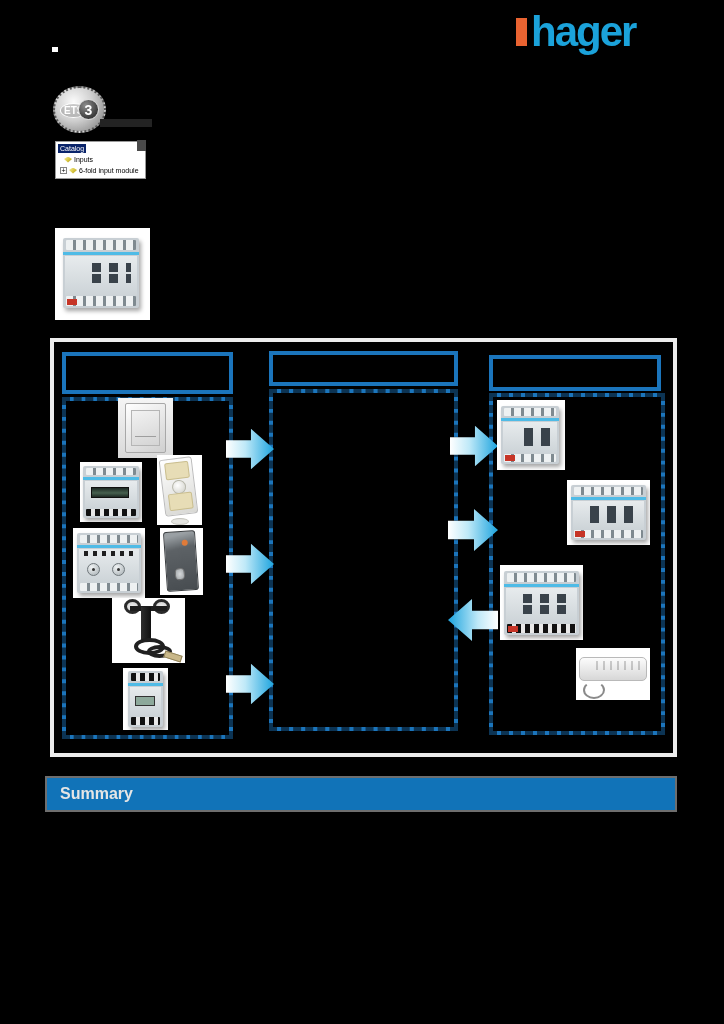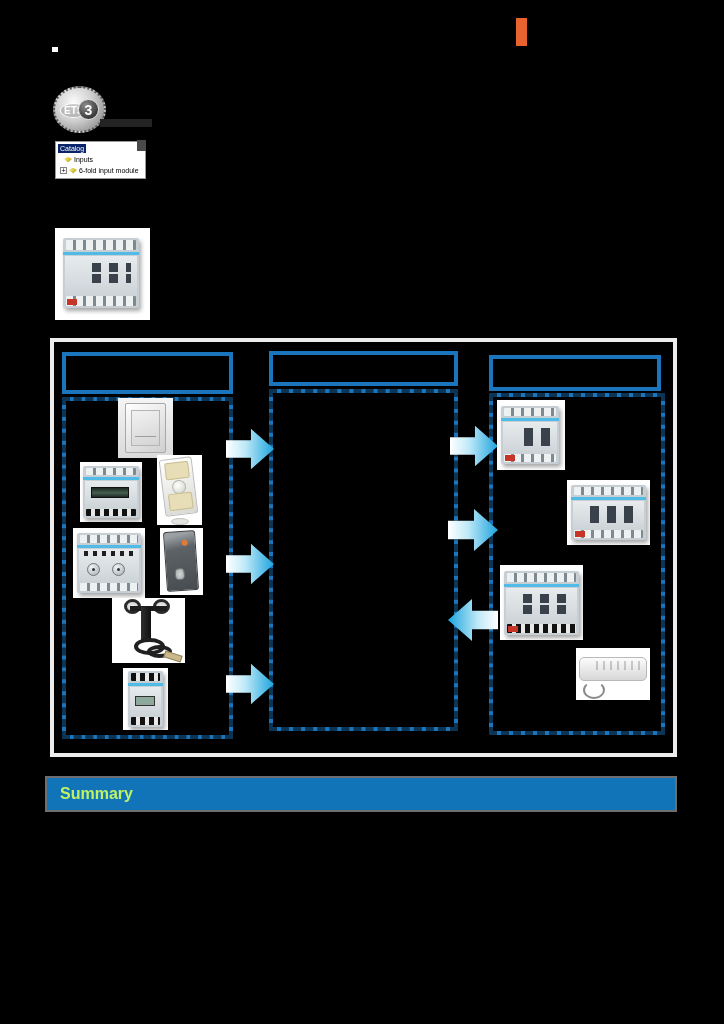--- a/index.html
+++ b/index.html
@@ -130,29 +130,30 @@
   .cbox::after { content:""; position:absolute; inset:-4px; border:4px dashed rgba(0,0,0,.55);
     pointer-events:none; }
   .arrow { position:absolute;
     clip-path:polygon(0 29%,52% 29%,52% 2%,100% 50%,52% 98%,52% 71%,0 71%);
     background:linear-gradient(90deg,#ffffff 0%,#bfe9f8 40%,#29a9e0 95%); }
   .arrow.left { transform:scaleX(-1); }
 
   
   .summary-bar { left:45px; top:776px; width:632px; height:36px; background:#1173b8;
     border:2px solid #6e6e6e; display:flex; align-items:center; padding-left:13px; }
-  .summary-bar span { font-size:16px; font-weight:bold; color:#bef264; }
+  .summary-bar span { font-size:16px; font-weight:bold; color:#e5e5e5; }
 </style>
 </head>
 <body>
 
 <div class="abs white-dot"></div>
 
 <div class="abs hager-logo">
   <span class="logo-bar"></span>
+  <span class="logo-text">hager</span>
 </div>
 
 <div class="abs ets-badge">
   <span class="ets-oval">ETS</span>
   <span class="ets-num">3</span>
 </div>
 <div class="abs dark-bar"></div>
 
 <div class="abs catalog-panel">
   <div class="cat-row">

